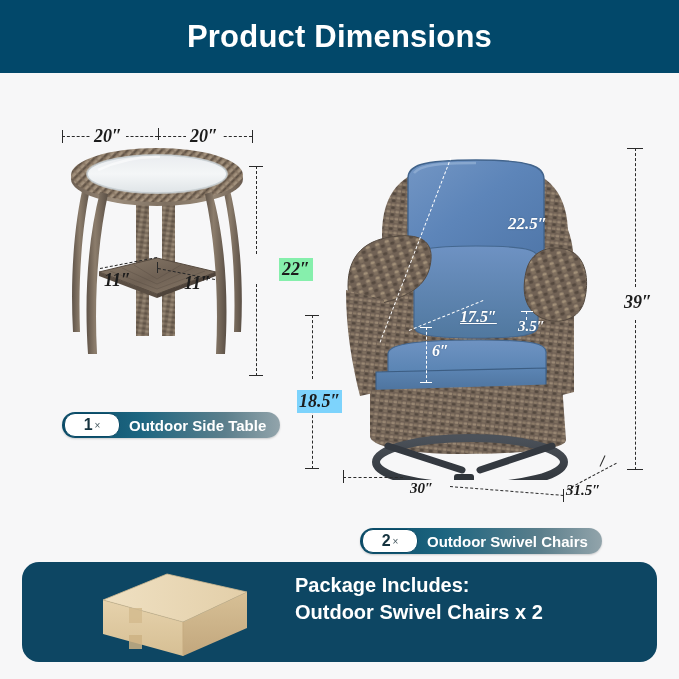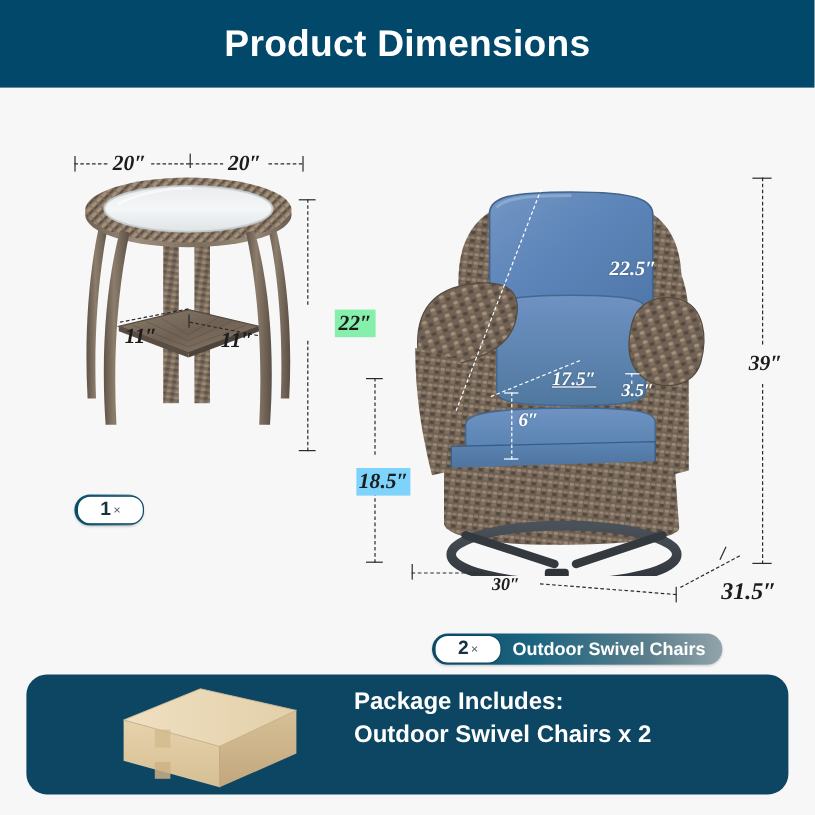--- a/index.html
+++ b/index.html
@@ -168,20 +168,21 @@
   <div class="vline" style="left:256px;top:166px;height:88px;"></div>
   <div class="vline" style="left:256px;top:284px;height:92px;"></div>
   <div class="tick-h" style="left:249px;top:375px;width:14px;"></div>
   <div class="dimtext" style="left:248px;top:258px;background:#86efac;padding:1px 3px;margin-left:31px;">22″</div>
 
   <div class="badge" style="left:62px;top:412px;">
     <div class="badge-count">
       <span class="num">1</span>
       <span class="x">×</span>
     </div>
+    <div class="badge-label">Outdoor Side Table</div>
   </div>
 
   <svg class="chair" viewBox="0 0 290 340" width="290" height="340">
     <defs>
       <linearGradient id="cushBack" x1="0" y1="0" x2="1" y2="1">
         <stop offset="0" stop-color="#7396c4"></stop>
         <stop offset="0.45" stop-color="#5d85b9"></stop>
         <stop offset="1" stop-color="#4f76a8"></stop>
       </linearGradient>
       <linearGradient id="cushMid" x1="0" y1="0" x2="0" y2="1">
@@ -268,21 +269,21 @@
   <div class="dimtext" style="left:622px;top:291px;background:#f7f7f8;padding:1px 2px;">39″</div>
 
   <div class="tick-v" style="left:343px;top:470px;height:13px;"></div>
   <div class="hline" style="left:343px;top:477px;width:60px;"></div>
   <div class="hline" style="left:450px;top:486px;width:114px;transform:rotate(4.5deg);transform-origin:left center;"></div>
   <div class="tick-v" style="left:563px;top:489px;height:13px;"></div>
   <div class="dimtext" style="left:410px;top:480px;font-size:15px;text-align:center;">30″</div>
 
   <div class="hline" style="left:567px;top:489px;width:56px;transform:rotate(-28deg);transform-origin:left center;"></div>
   <div class="tick-v" style="left:602px;top:455px;height:12px;transform:rotate(25deg);"></div>
-  <div class="dimtext" style="left:601px;top:482px;font-size:20px;">31.5″</div>
+  <div class="dimtext" style="left:566px;top:482px;font-size:15px;">31.5″</div>
 
   <div class="badge" style="left:360px;top:528px;">
     <div class="badge-count">
       <span class="num">2</span>
       <span class="x">×</span>
     </div>
     <div class="badge-label">Outdoor Swivel Chairs</div>
   </div>
 
   <div class="pkg-panel"></div>

